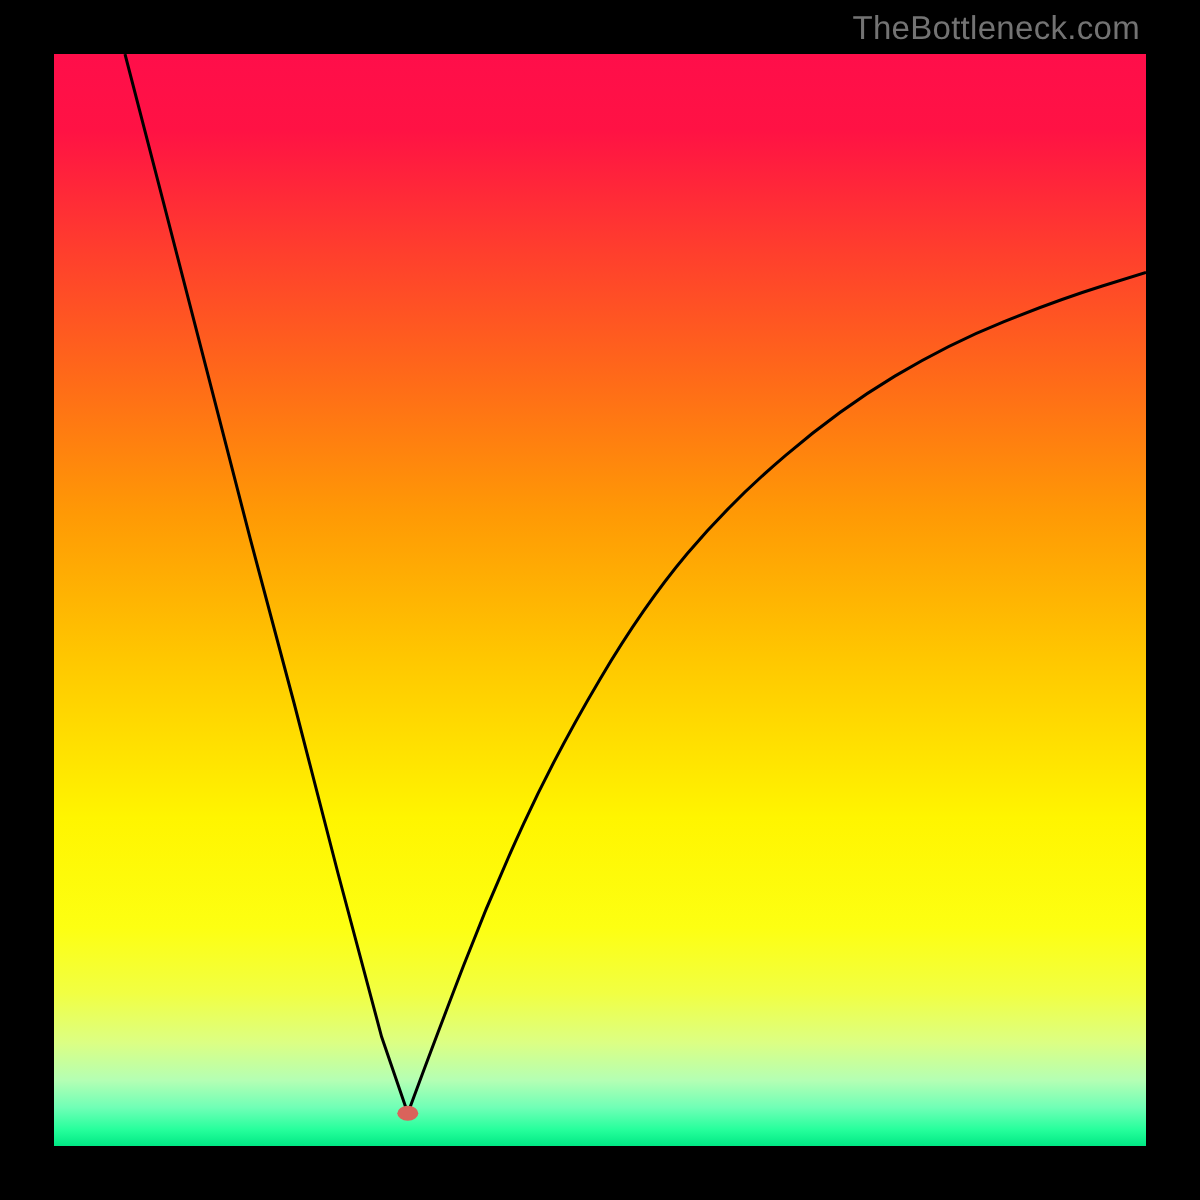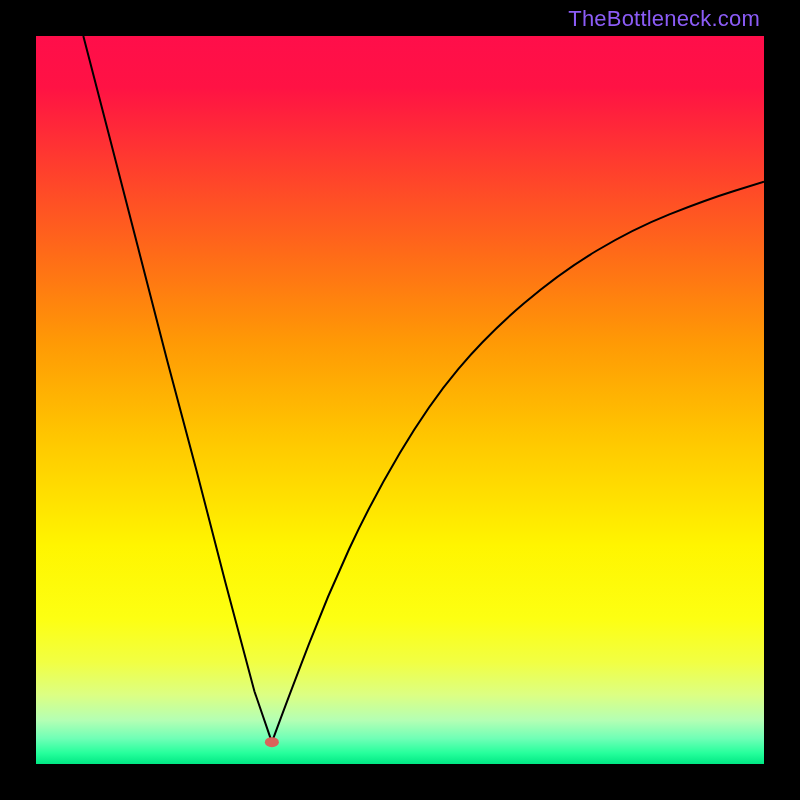--- a/index.html
+++ b/index.html
@@ -31,21 +31,21 @@
   .curve-svg {
     position: absolute;
     inset: 0;
   }
   .watermark {
     position: absolute;
     top: 6px;
     right: 40px;
     font-family: Arial, Helvetica, sans-serif;
     font-size: 22px;
-    color: #8b5cf6;
+    color: #737373;
     letter-spacing: 0.2px;
     user-select: none;
   }
 </style>
 </head>
 <body>
 
 <div class="frame">
 
   <div class="plot-area">

